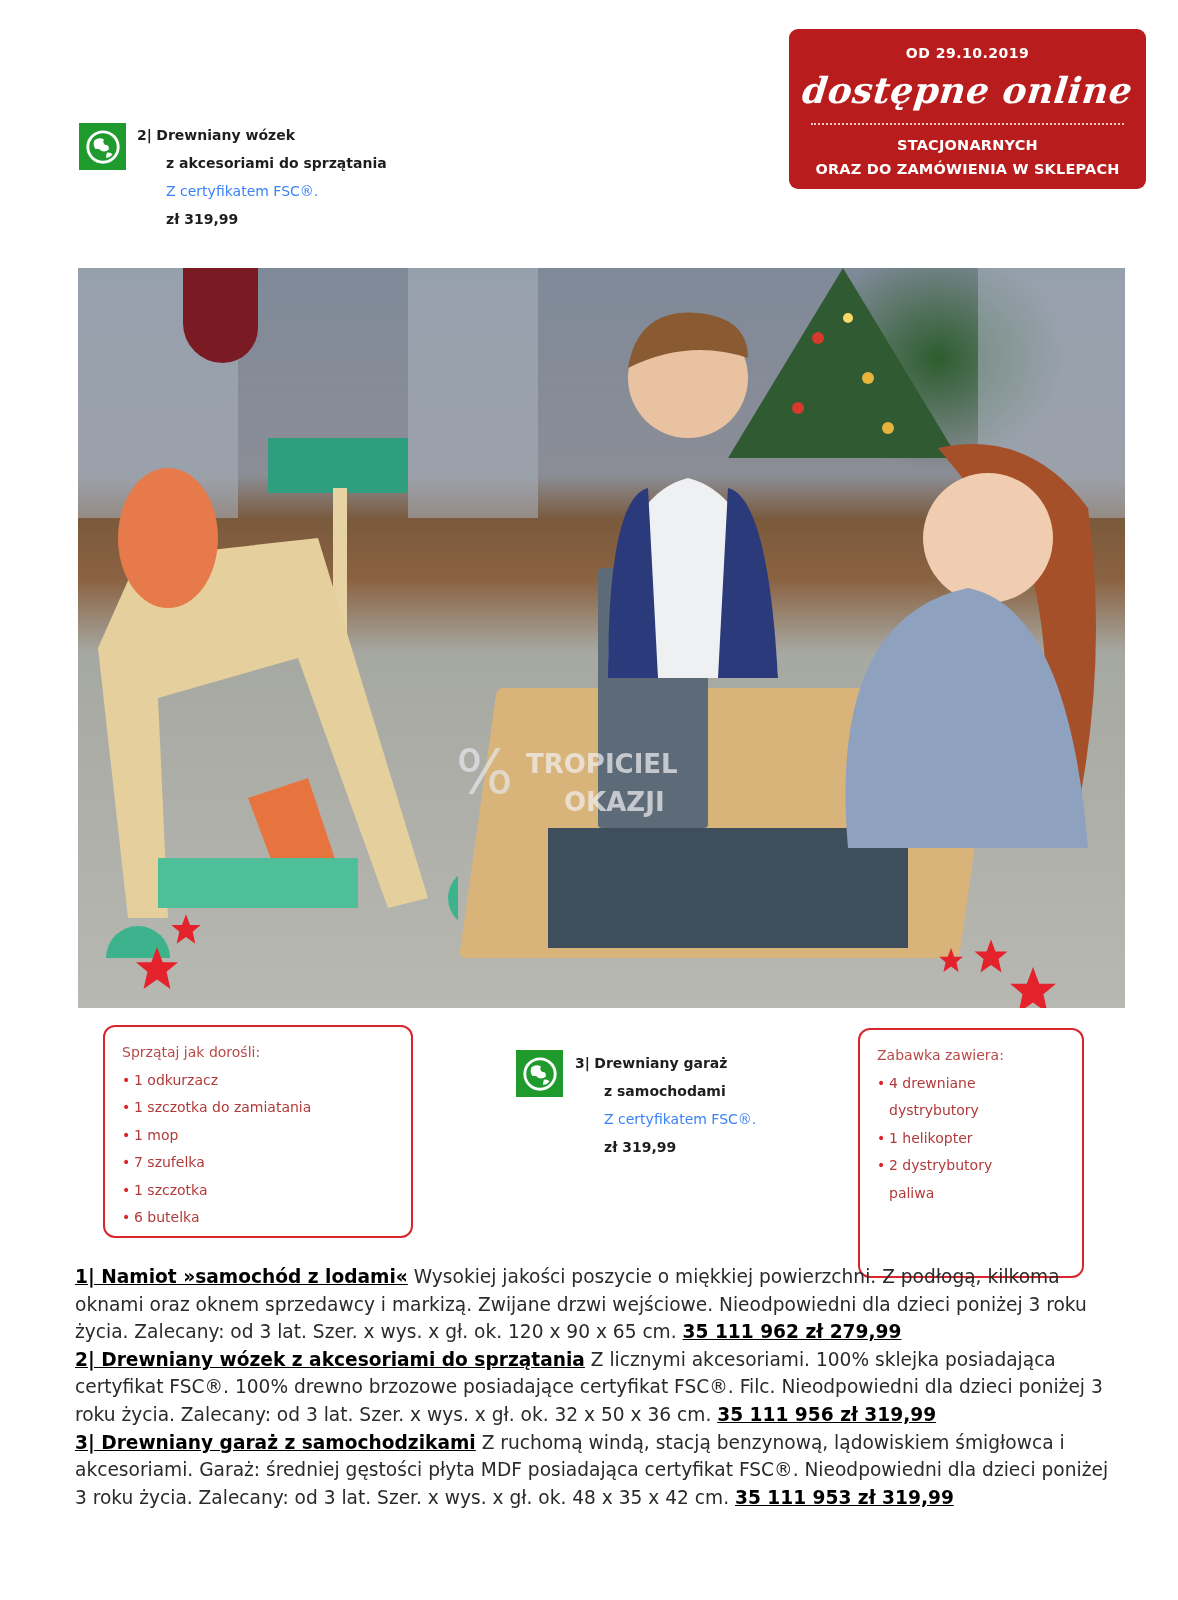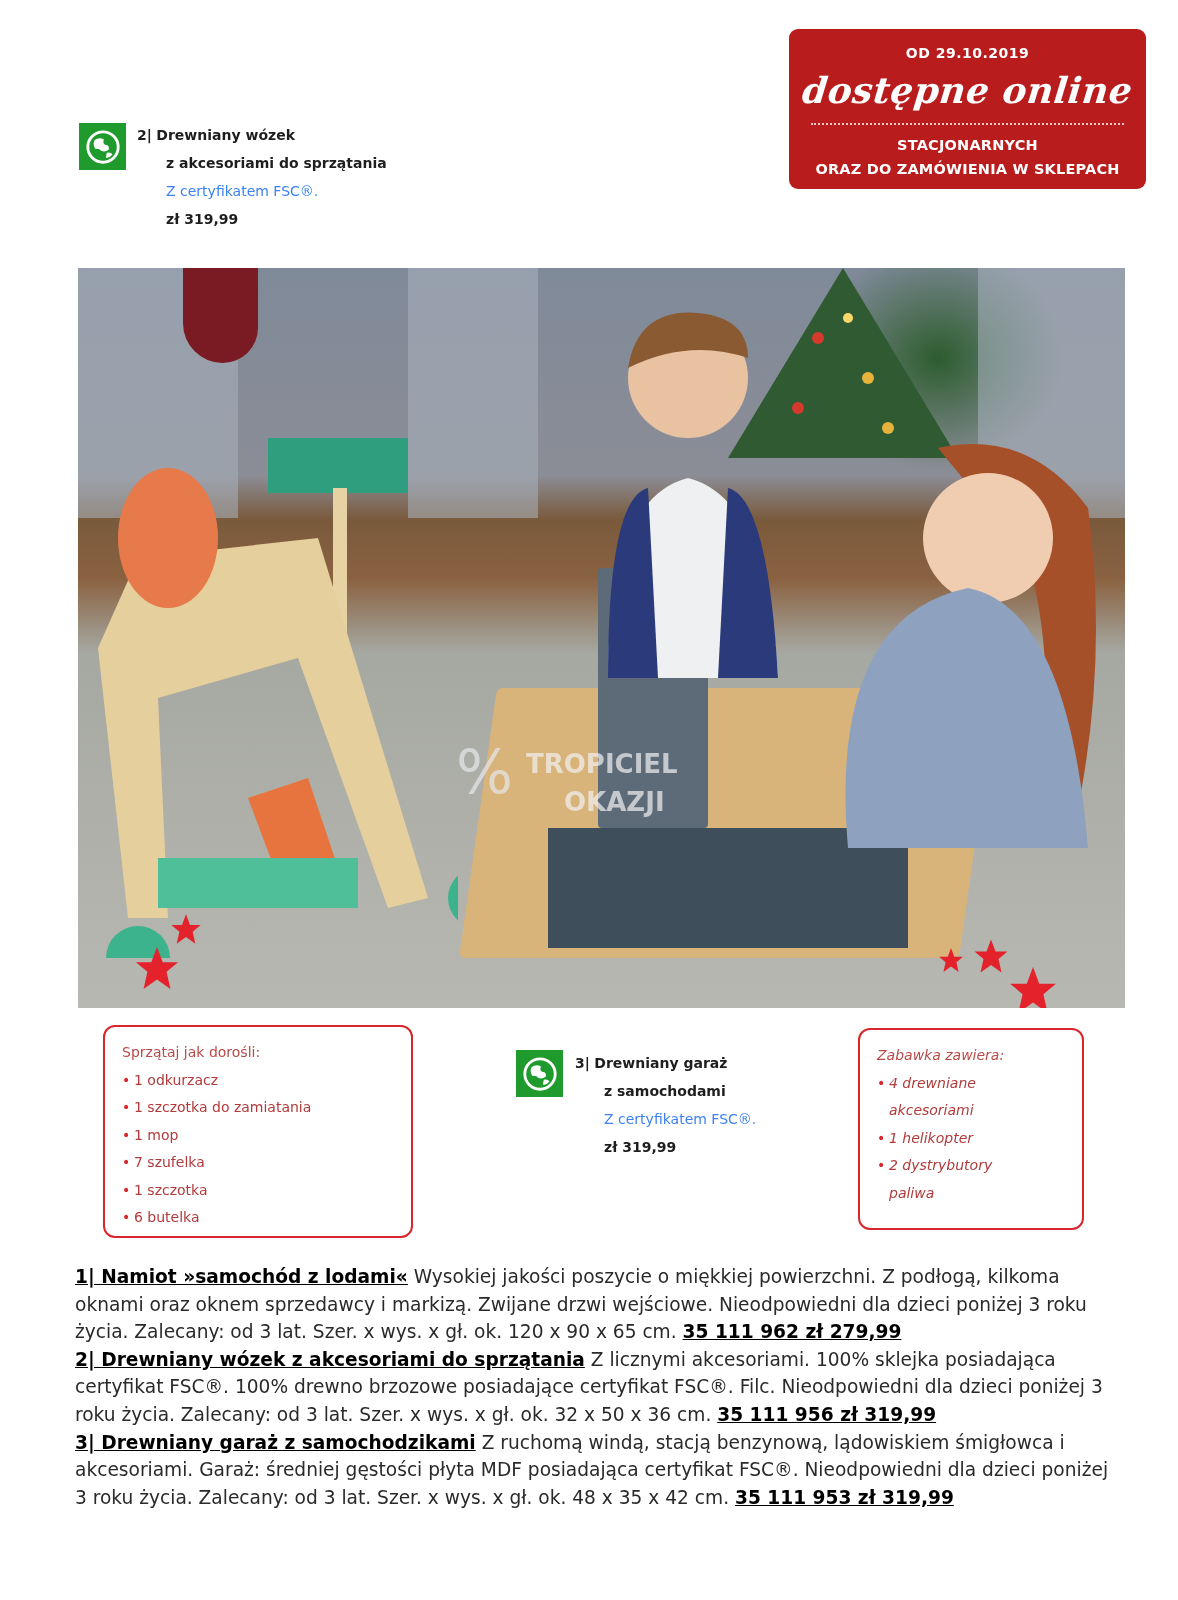--- a/index.html
+++ b/index.html
@@ -179,26 +179,26 @@
       <path d="M24 26 q4 -1 6 2 q-3 4 -7 3z" fill="#fff"></path>
     </svg>
 </div>
 <div class="product-head" style="left:575px; top:1049px;">
   <div><span class="num">3|</span> <span class="title">Drewniany garaż</span></div>
   <div class="indent title">z samochodami</div>
   <div class="indent cert">Z certyfikatem FSC®.</div>
   <div class="indent price">zł 319,99</div>
 </div>
 
-<div class="info-box" style="left:858px; top:1028px; width:226px; height:202px;font-style:italic;">
+<div class="info-box" style="left:858px; top:1028px; width:226px; height:250px;">
   <div class="heading">Zabawka zawiera:</div>
   <ul>
     <li>
         <div>4 drewniane</div>
-        <div>akcesoriami</div>
+        <div>dystrybutory</div>
       </li>
     <li>
         <div>1 helikopter</div>
       </li>
     <li>
         <div>2 dystrybutory</div>
         <div>paliwa</div>
       </li>
   </ul>
 </div>

